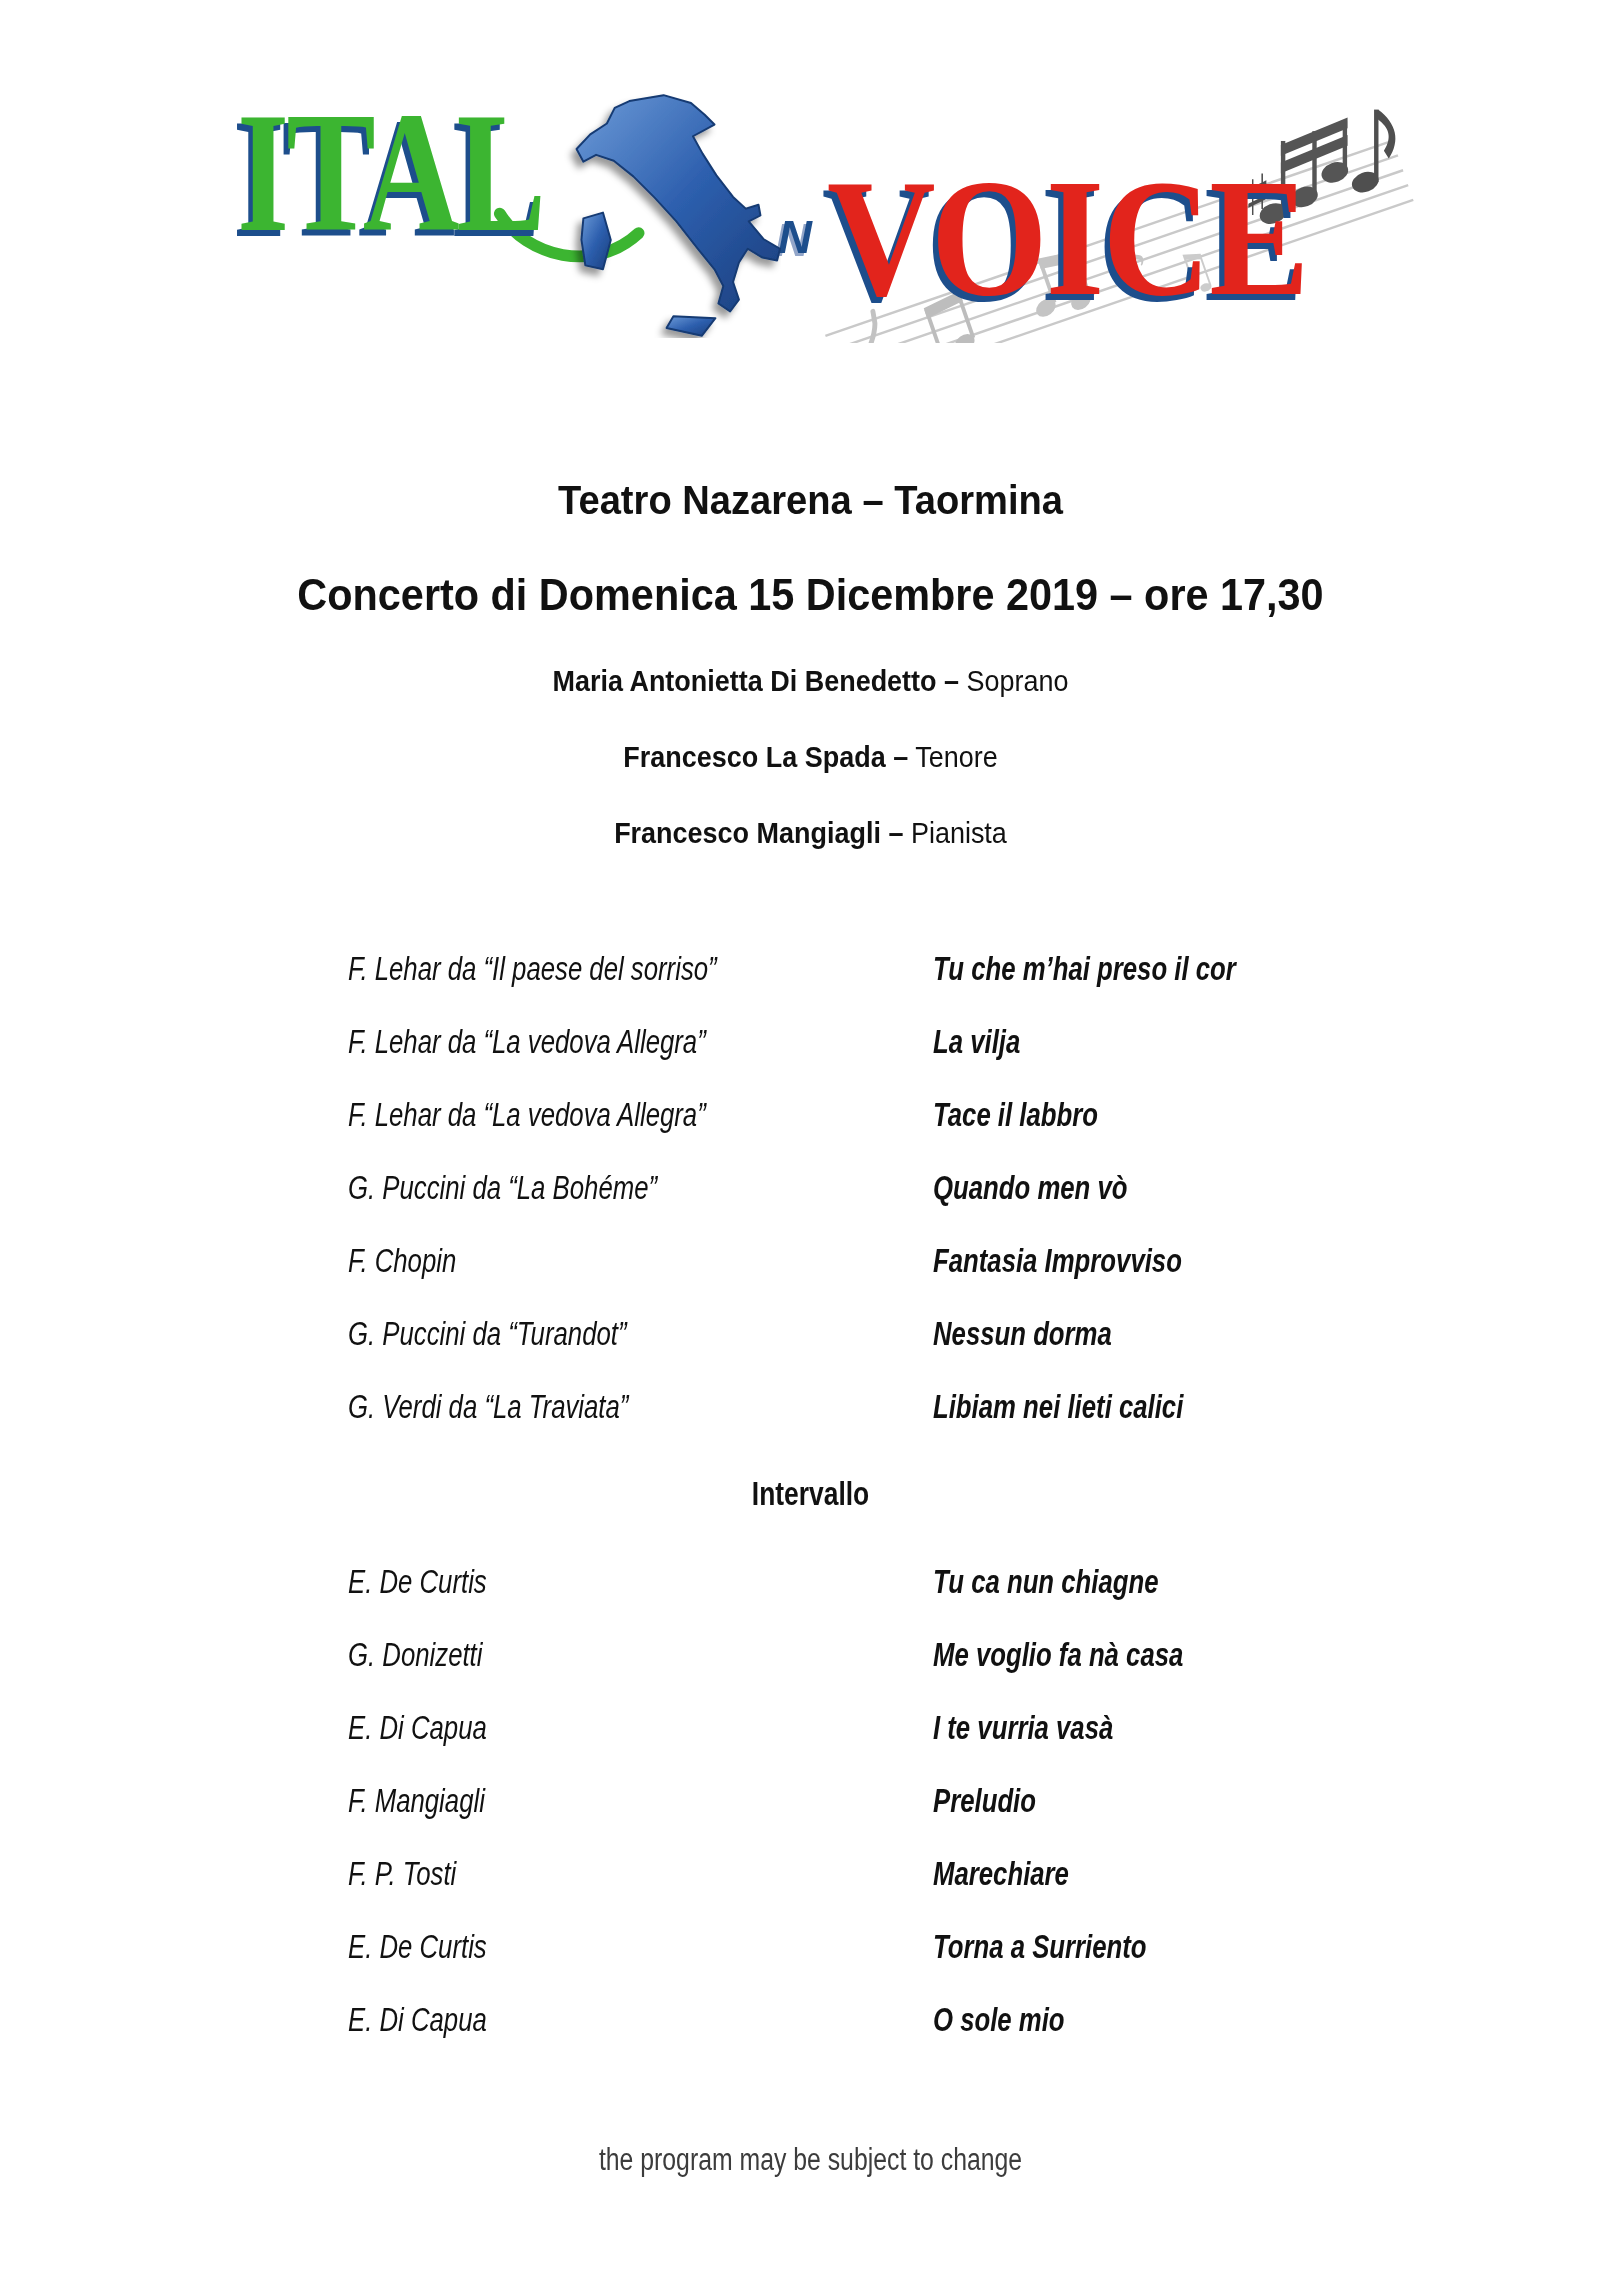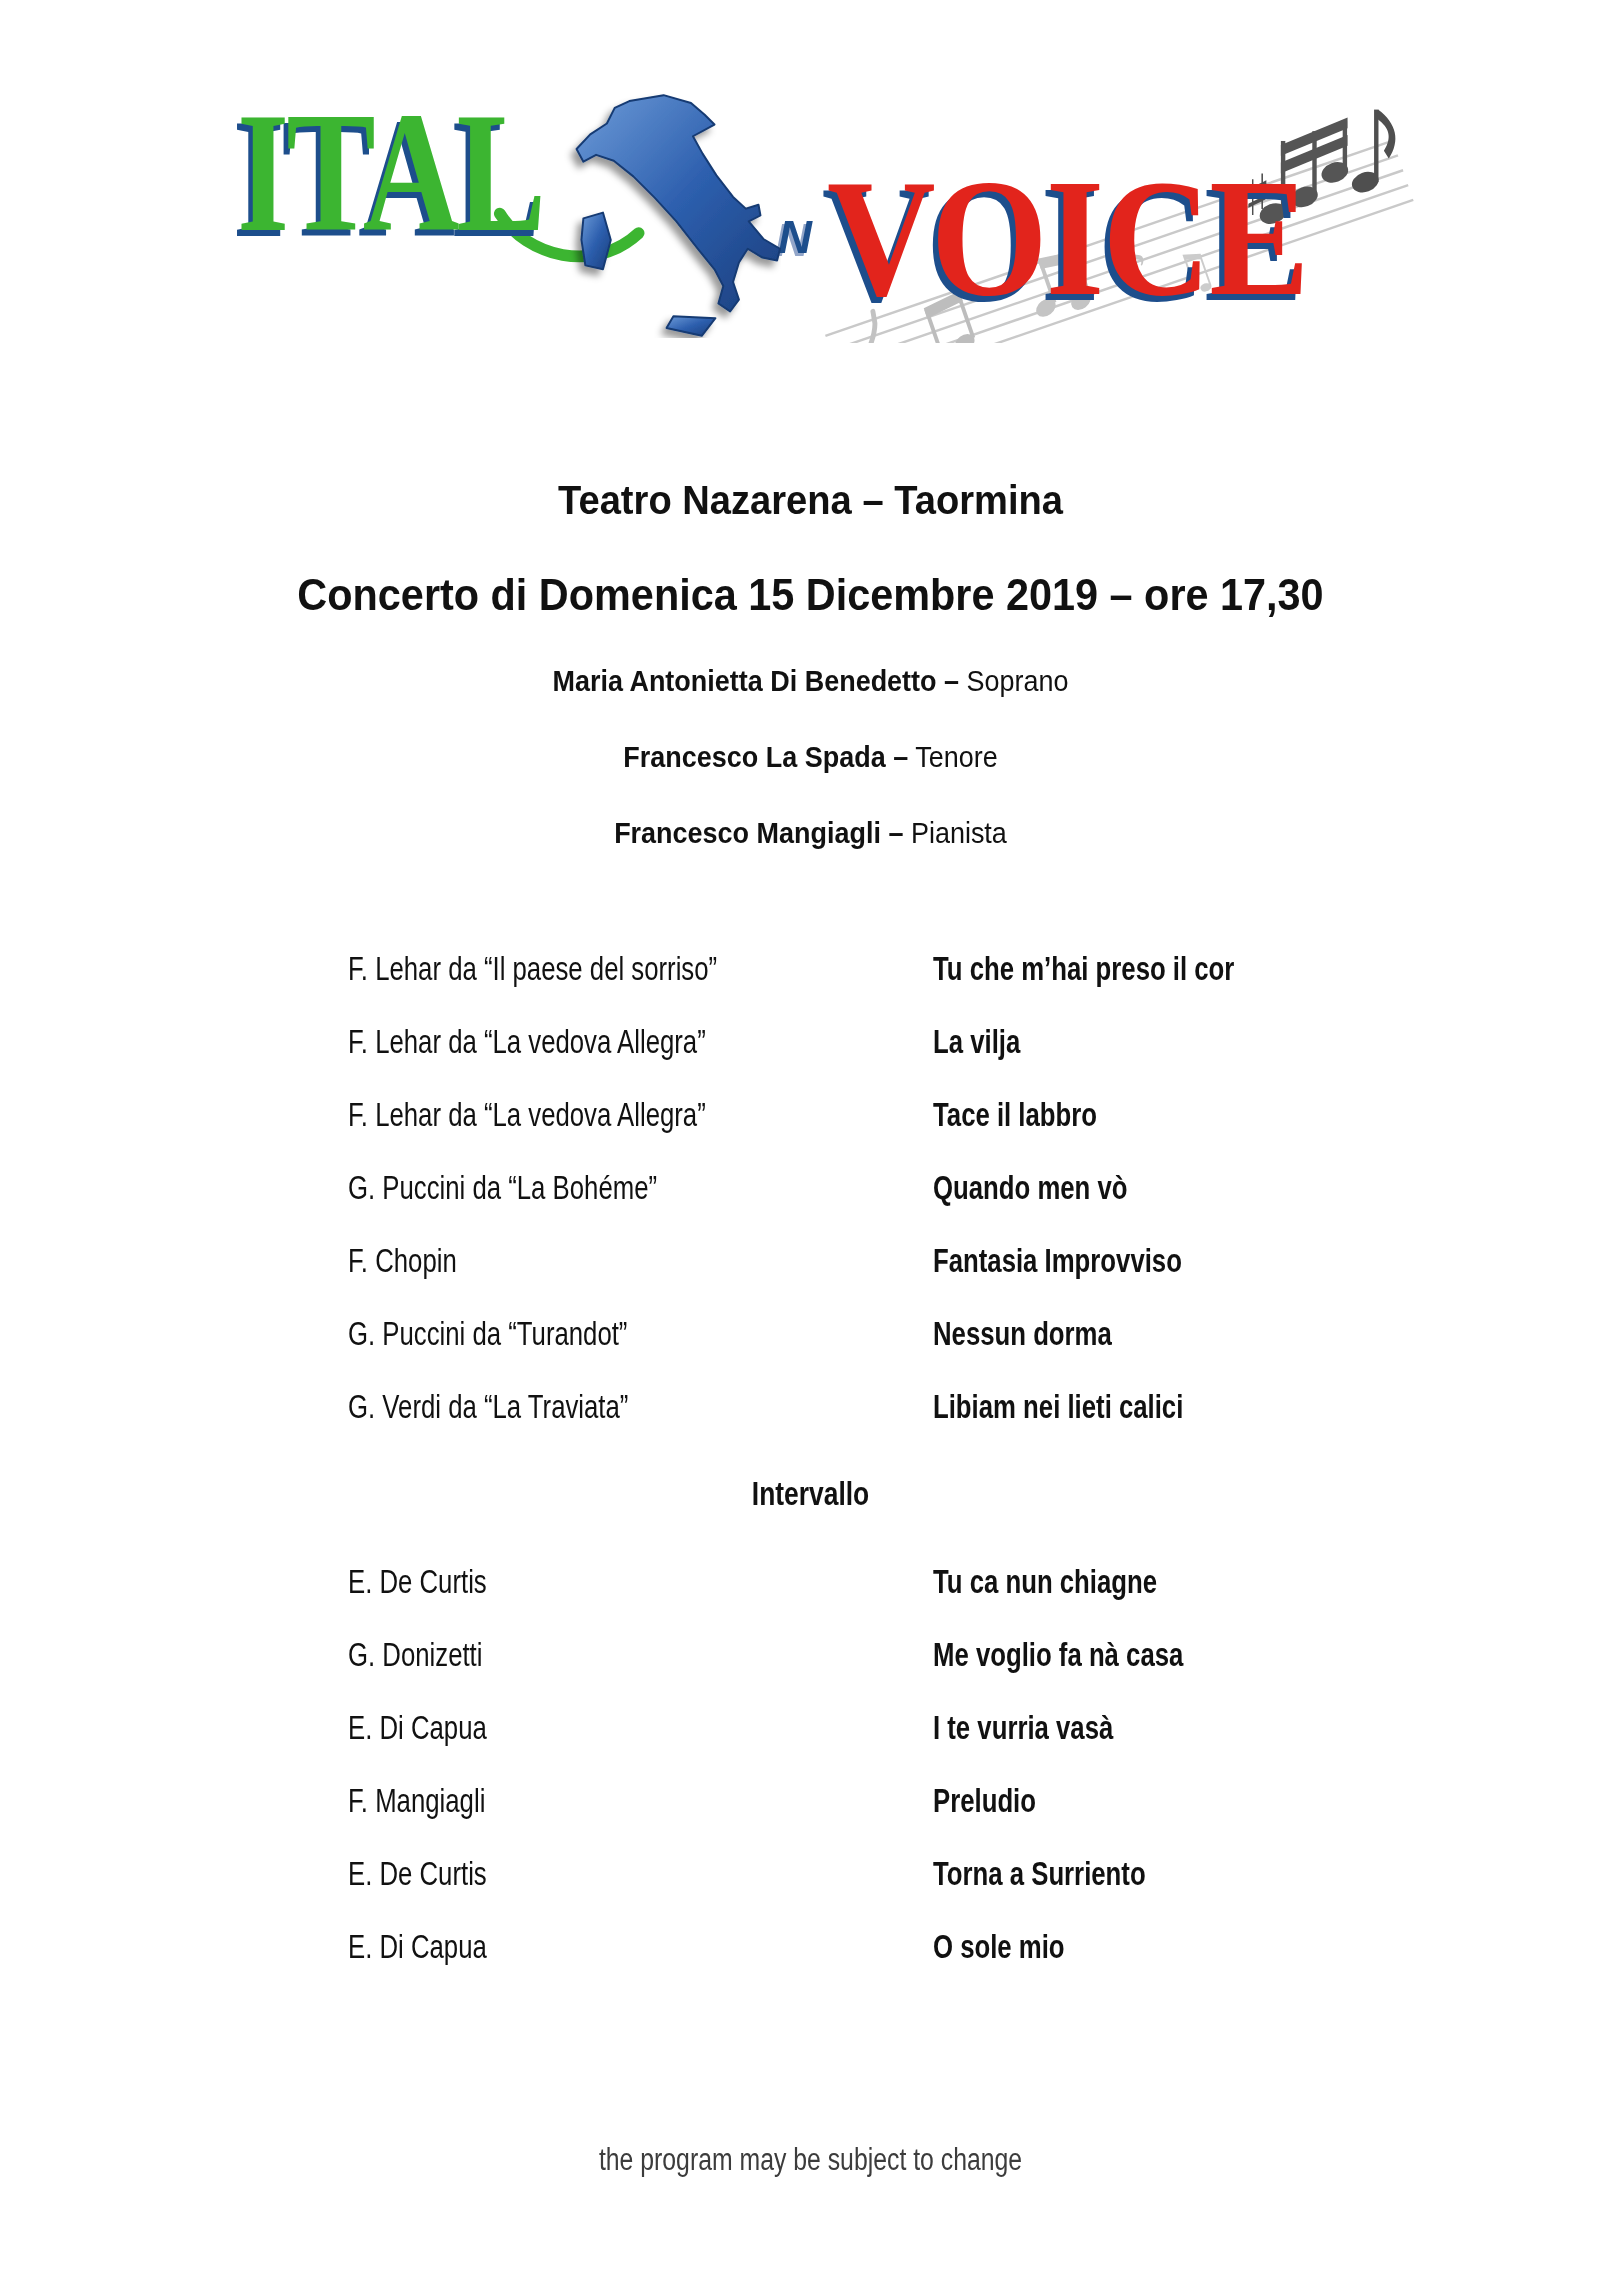--- a/index.html
+++ b/index.html
@@ -42,21 +42,21 @@
   .map-svg{position:absolute;left:358px;top:54px;z-index:6;}
   .swash-svg{position:absolute;left:284px;top:157px;z-index:2;}
   .notes-svg{position:absolute;left:622px;top:49px;z-index:3;}
   
   .venue{top:477px;font-size:41px;font-weight:bold;transform:scaleX(0.93);}
   .concert{top:569px;font-size:45px;font-weight:bold;transform:scaleX(0.92);}
   .performer{font-size:29px;transform:scaleX(0.93);}
   .performer .b{font-weight:bold;}
   
   .half{position:absolute;left:0;right:0;}
-  .prow{position:relative;height:73px;}
+  .prow{position:relative;height:73px;font-style:italic;}
   .prow .composer{
     position:absolute;left:348px;top:0;font-size:33px;white-space:nowrap;
     transform:scaleX(0.78);transform-origin:0 0;
   }
   .prow .piece{
     position:absolute;left:933px;top:0;font-size:33px;font-weight:bold;white-space:nowrap;
     transform:scaleX(0.78);transform-origin:0 0;
   }
   .interval{top:1475px;font-size:33px;font-weight:bold;transform:scaleX(0.80);}
   .footer-note{top:2142px;font-size:31px;color:var(--footer_gray,#3c3c3c);transform:scaleX(0.80);}
@@ -212,20 +212,24 @@
       </div>
       <div class="prow">
         <span class="composer">E. Di Capua</span>
         <span class="piece">I te vurria vasà</span>
       </div>
       <div class="prow">
         <span class="composer">F. Mangiagli</span>
         <span class="piece">Preludio</span>
       </div>
       <div class="prow">
+        <span class="composer">F. P. Tosti</span>
+        <span class="piece">Marechiare</span>
+      </div>
+      <div class="prow">
         <span class="composer">E. De Curtis</span>
         <span class="piece">Torna a Surriento</span>
       </div>
       <div class="prow">
         <span class="composer">E. Di Capua</span>
         <span class="piece">O sole mio</span>
       </div>
     </div>
 
   <div class="center-line footer-note">the program may be subject to change</div>

